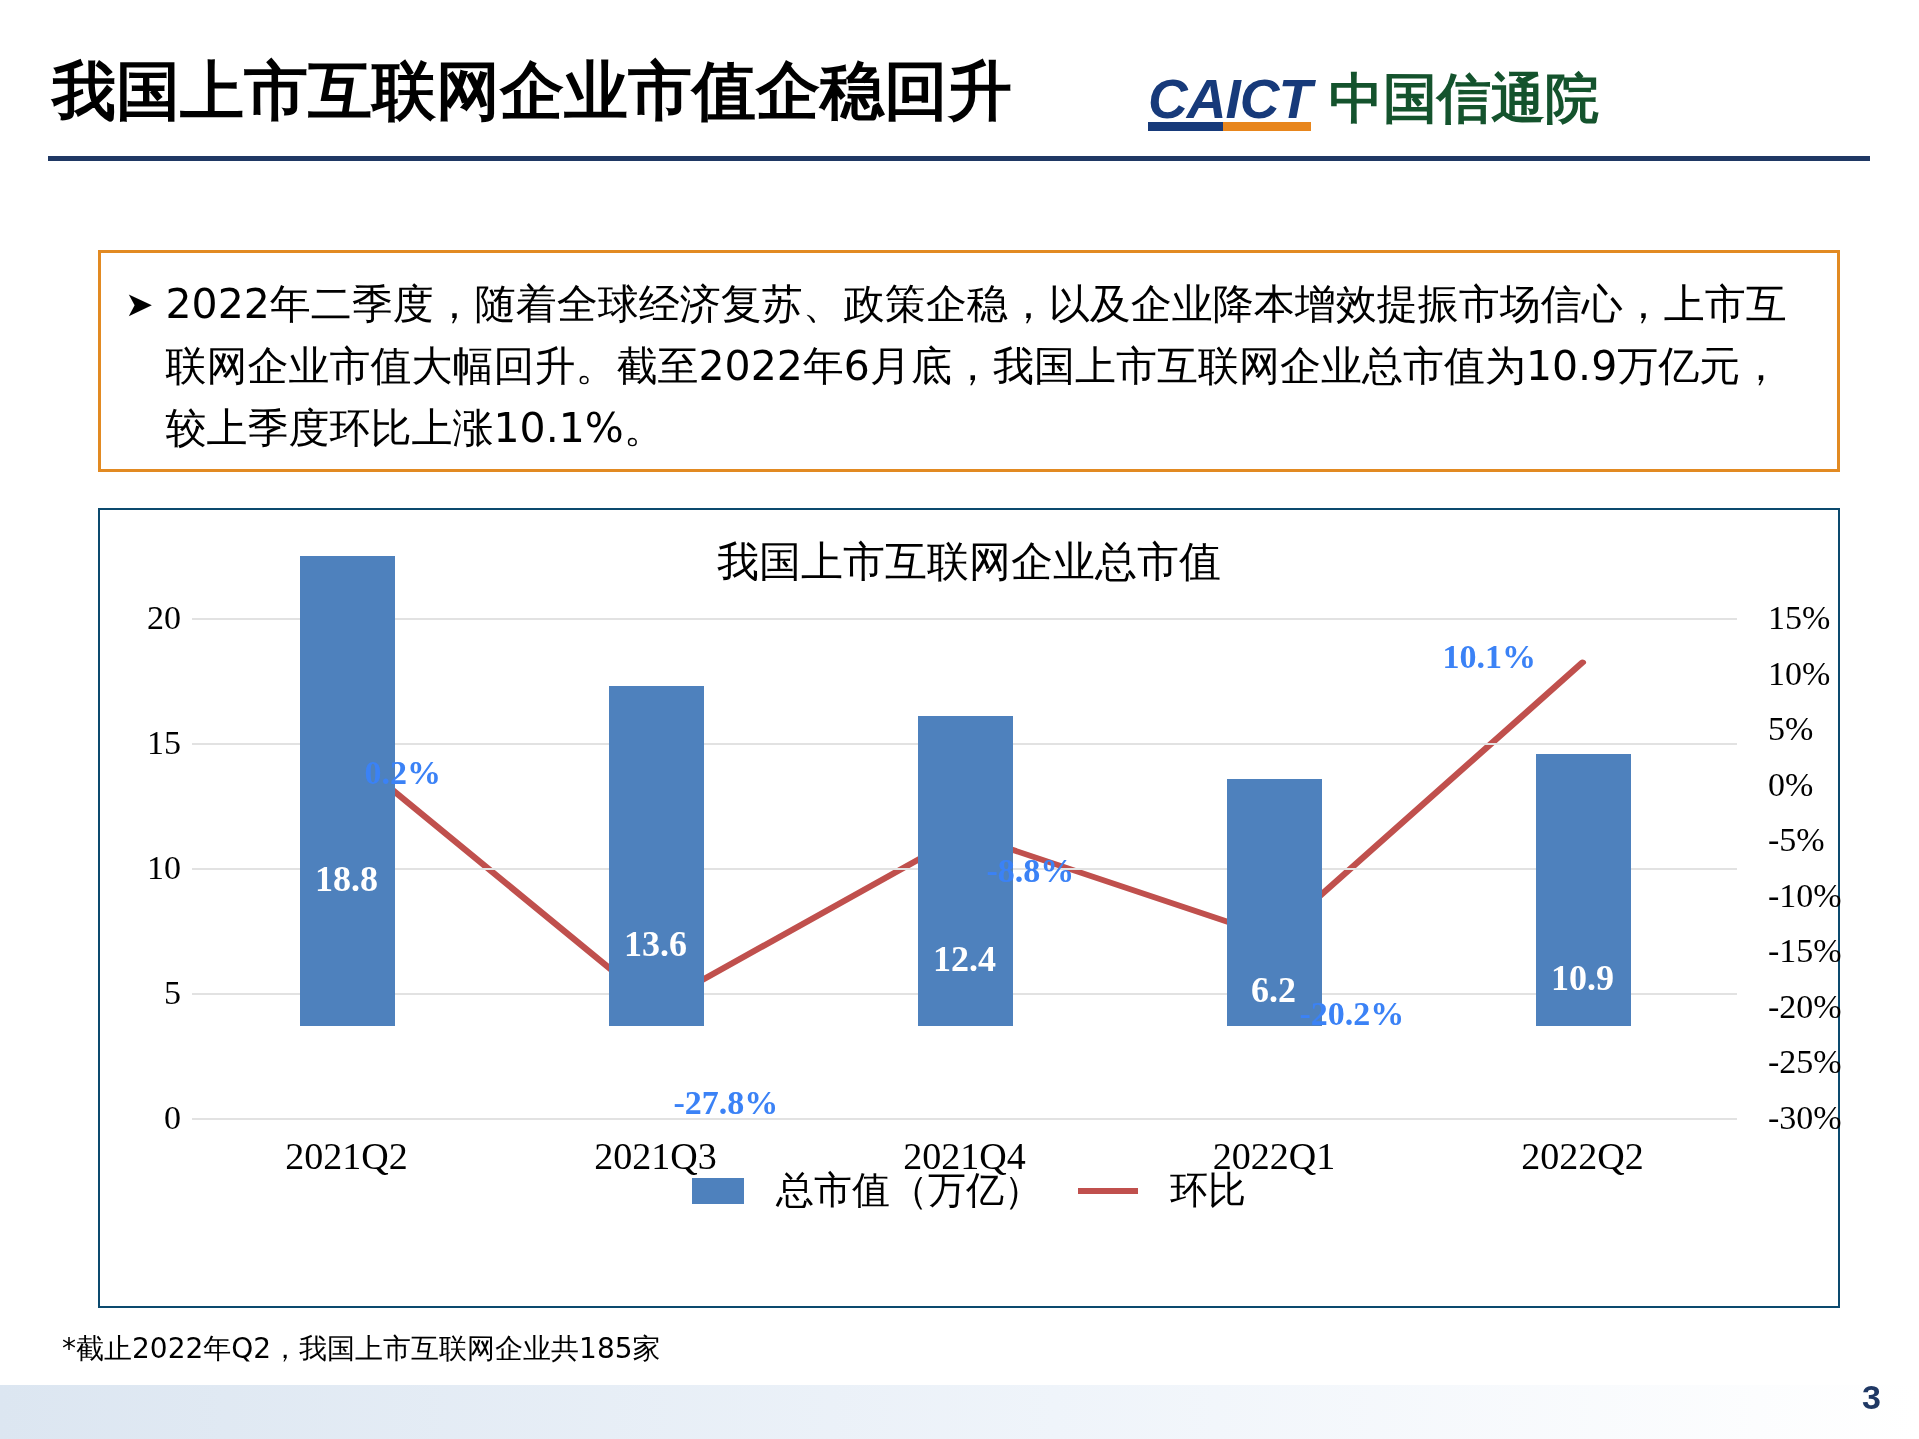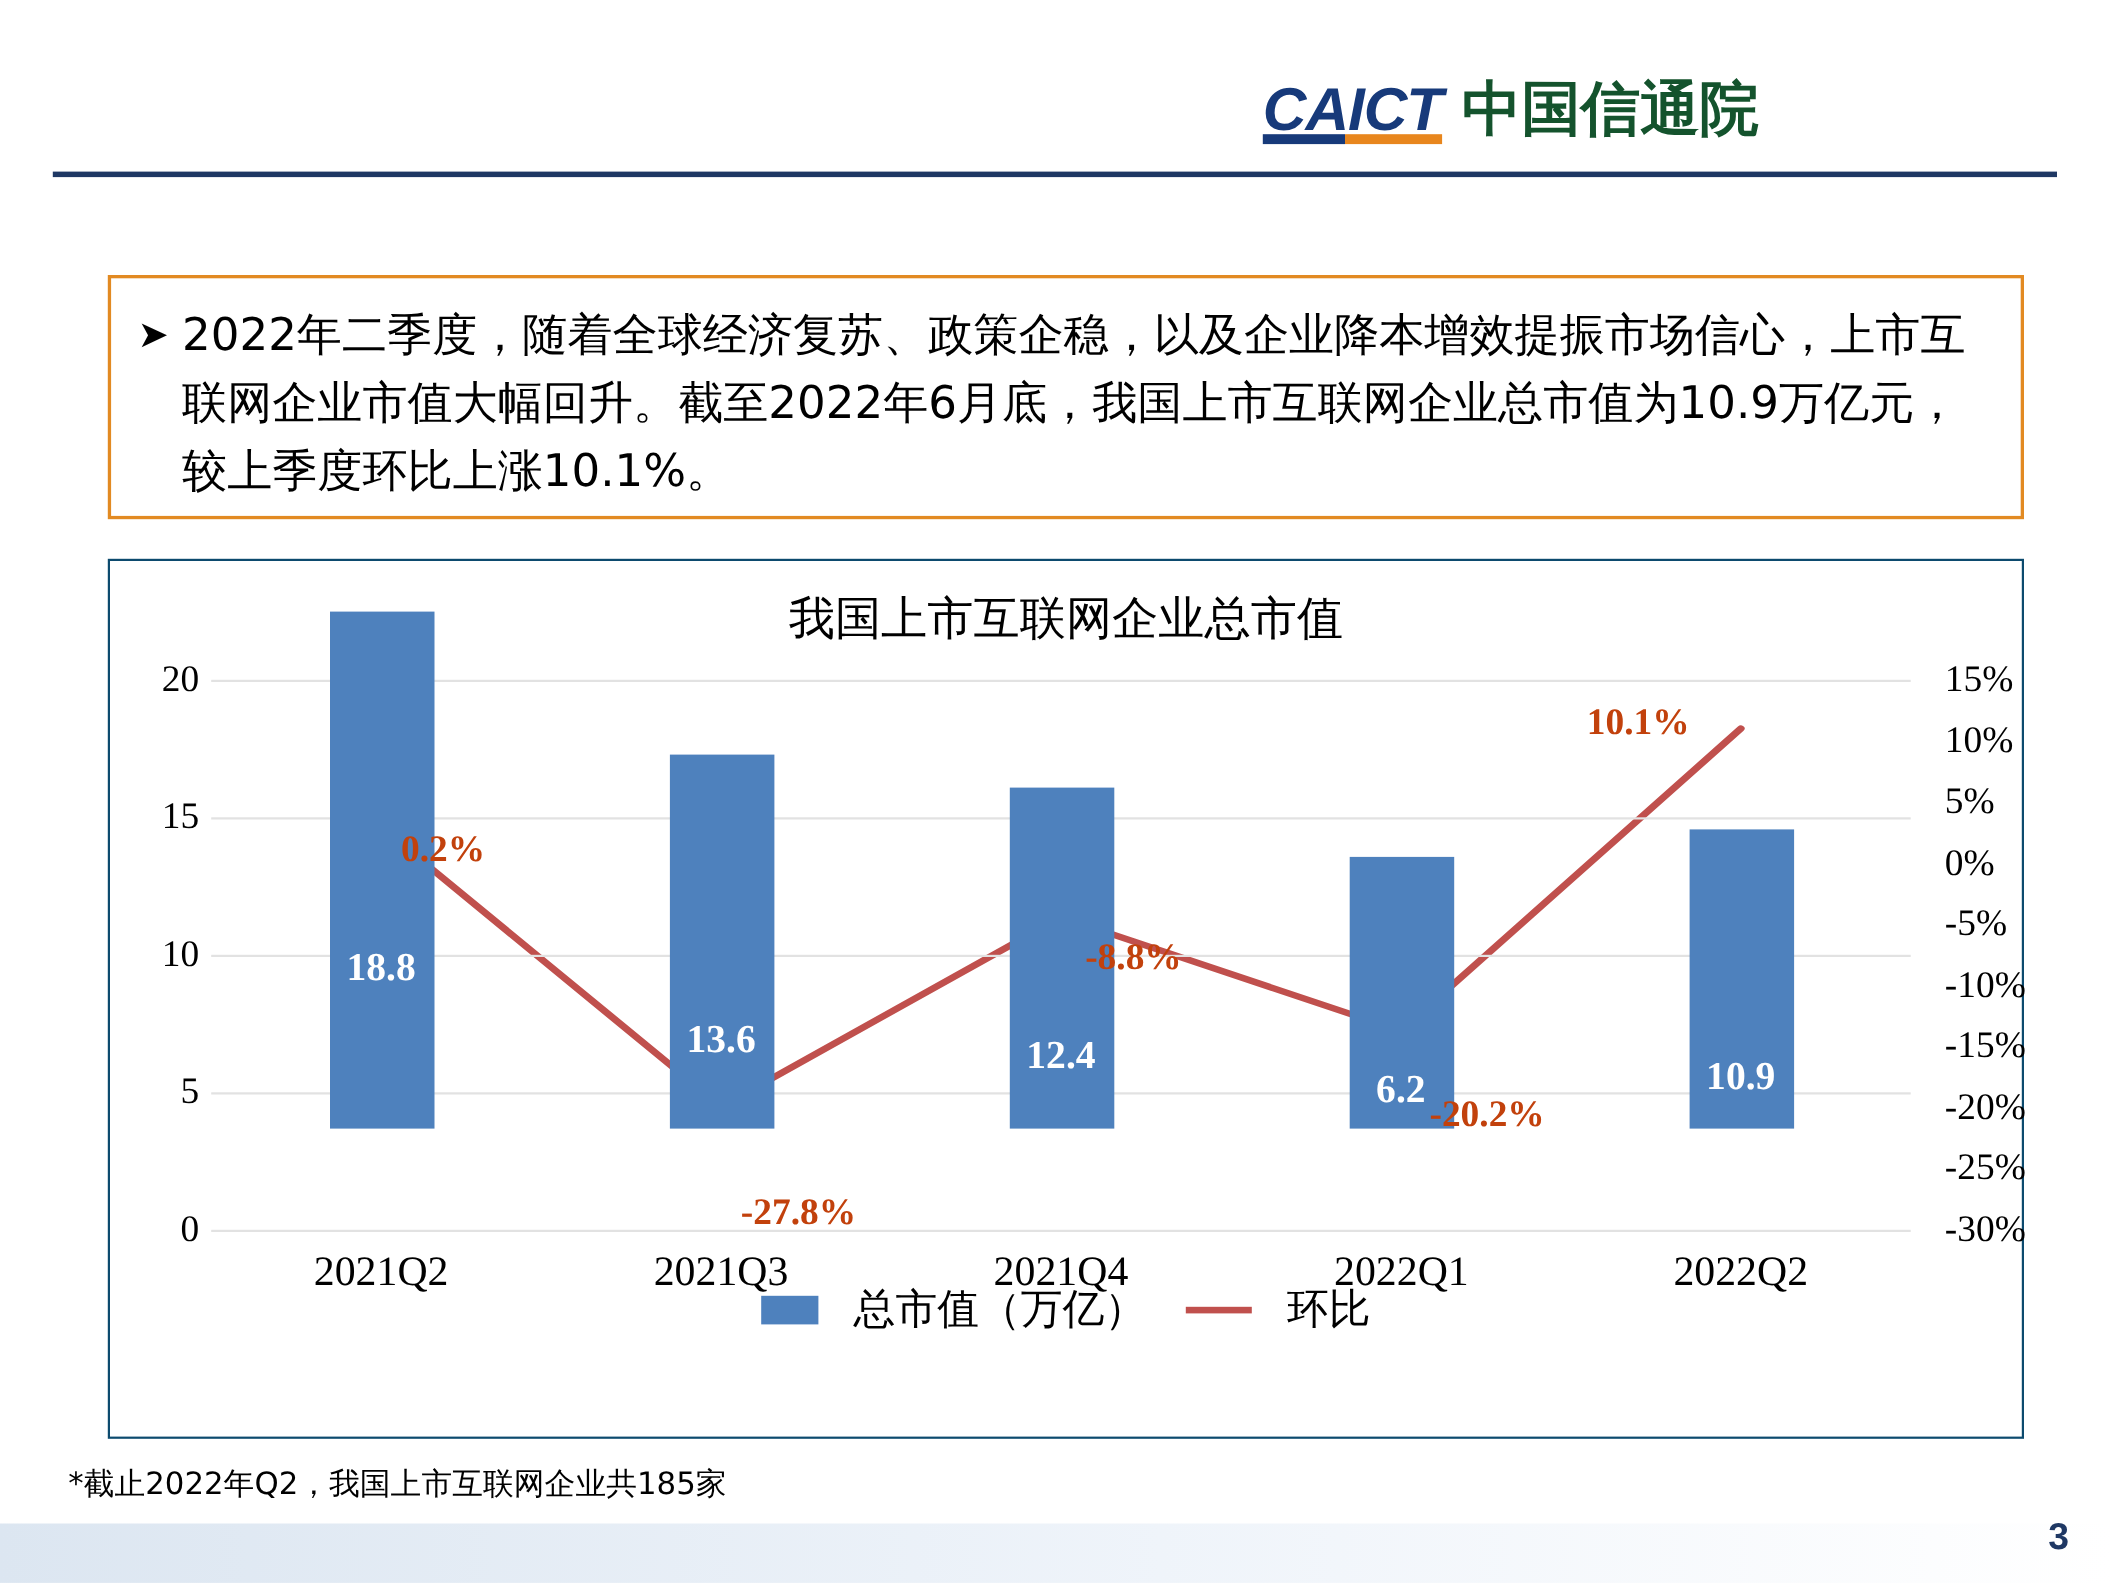--- a/index.html
+++ b/index.html
@@ -92,21 +92,21 @@
   .bar{
     position:absolute;bottom:0;width:95px;background:#4e81bd;
   }
   .bar-label{
     position:absolute;width:140px;text-align:center;
     font-size:36px;font-weight:700;color:#ffffff;
     font-family:"Liberation Serif","DejaVu Serif",serif;
   }
   #linesvg{position:absolute;left:0;top:0;width:100%;height:100%;overflow:visible;}
   .pt-label{
-    position:absolute;font-size:34px;font-weight:700;color:#c2410c;
+    position:absolute;font-size:34px;font-weight:700;color:#3b82f6;
     white-space:nowrap;
     font-family:"Liberation Serif","DejaVu Serif",serif;
   }
   .xtick{
     position:absolute;top:516px;width:240px;text-align:center;
     font-size:38px;color:#000;
     font-family:"Liberation Serif","DejaVu Serif",serif;
   }
   
   #legend{
@@ -134,20 +134,21 @@
   #page-number{
     position:absolute;right:38px;top:1378px;
     font-size:34px;font-weight:700;color:#1f3864;
     font-family:"Liberation Sans",sans-serif;
   }
 </style>
 </head>
 <body>
 
 <div id="header">
+  <div id="slide-title">我国上市互联网企业市值企稳回升</div>
   <div id="title-rule"></div>
 
   <div id="logo">
     <span id="logo-caict-wrap">
       <span id="logo-caict">CAICT</span>
       <span id="logo-underline"></span>
     </span>
     <span id="logo-cn">中国信通院</span>
   </div>
 </div>

